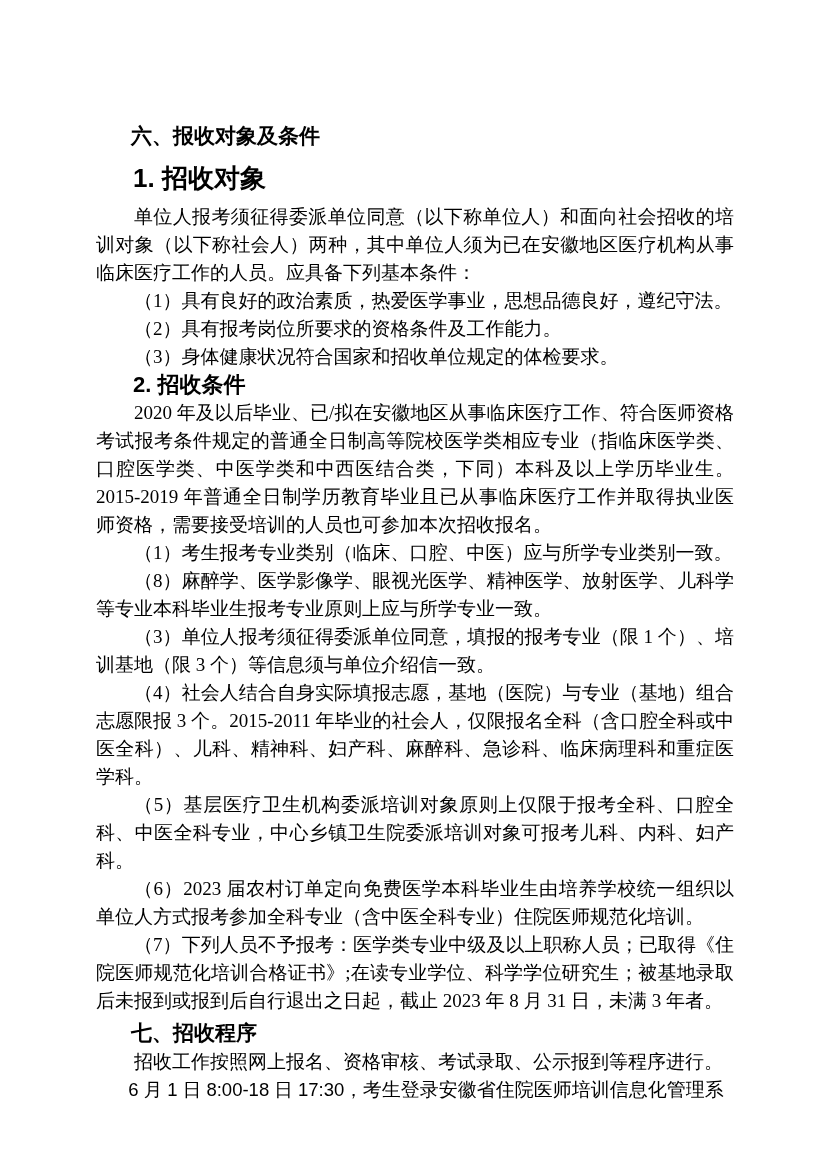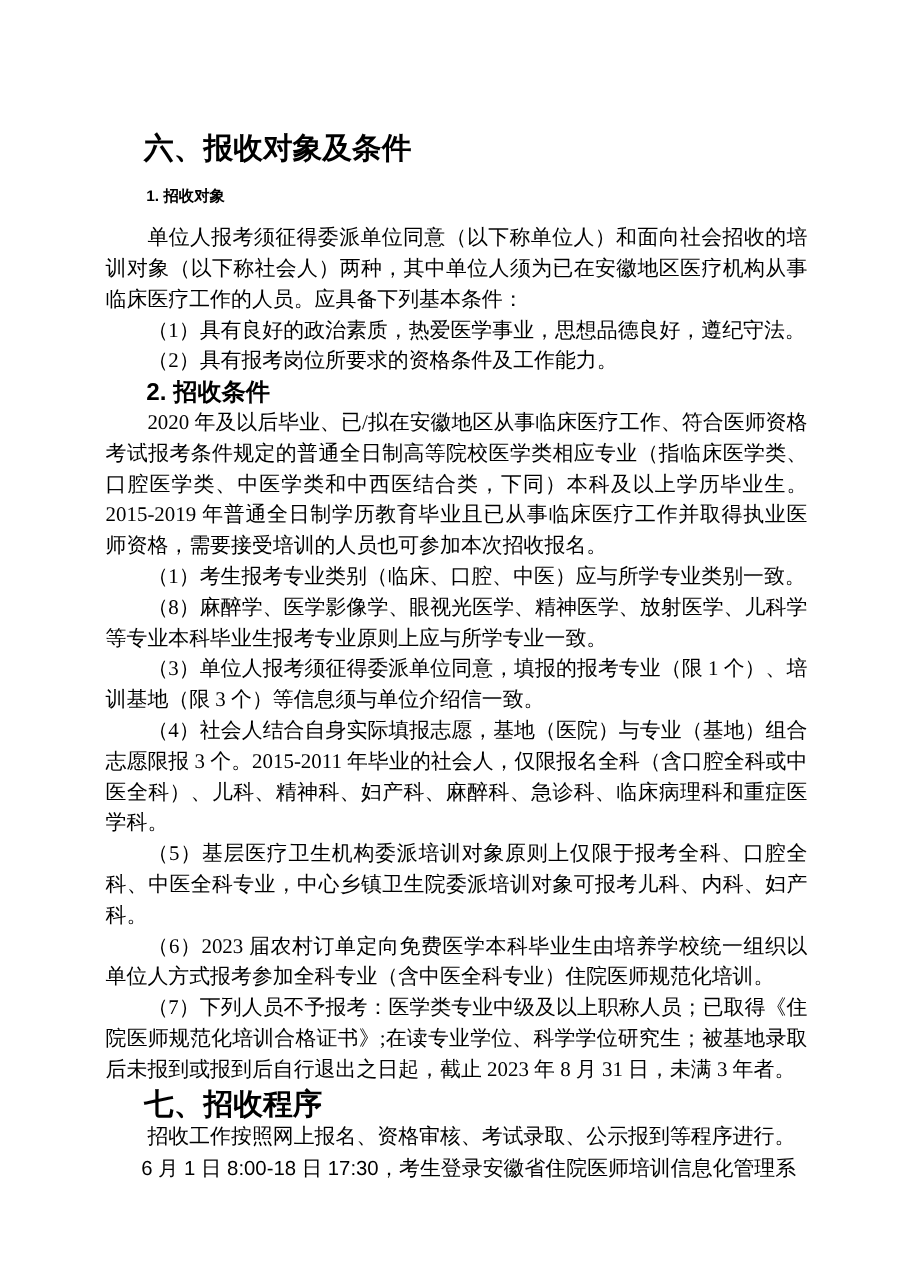--- a/index.html
+++ b/index.html
@@ -21,33 +21,33 @@
     width: 638px;
     color: #000000;
     font-family: "Liberation Serif", "DejaVu Serif", serif;
     font-size: 19px;
     line-height: 28px;
     text-align: justify;
   }
   .h1 {
     font-family: "Liberation Sans", "DejaVu Sans", sans-serif;
     font-weight: bold;
-    font-size: 27px;
+    font-size: 21px;
     line-height: 27px;
     margin: 0 0 8px 0;
     text-indent: 35px;
     text-align: left;
   }
   .h1.sec7 {
     margin: 4px 0 2px 0;
   }
   .h2 {
     font-family: "Liberation Sans", "DejaVu Sans", sans-serif;
     font-weight: bold;
-    font-size: 14px;
+    font-size: 26px;
     line-height: 27px;
     margin: 16px 0 11px 0;
     text-indent: 37px;
     text-align: left;
   }
   .h2.inline {
     line-height: 28px;
     margin: 0;
     font-size: 22px;
   }
@@ -74,20 +74,21 @@
   <div class="content">
 
     <div class="h1">六、报收对象及条件</div>
 
     <div class="h2">1. 招收对象</div>
 
     <p>单位人报考须征得委派单位同意（以下称单位人）和面向社会招收的培训对象（以下称社会人）两种，其中单位人须为已在安徽地区医疗机构从事临床医疗工作的人员。应具备下列基本条件：</p>
 
     <p>（1）具有良好的政治素质，热爱医学事业，思想品德良好，遵纪守法。</p>
     <p>（2）具有报考岗位所要求的资格条件及工作能力。</p>
+    <p>（3）身体健康状况符合国家和招收单位规定的体检要求。</p>
 
     <div class="h2 inline">2. 招收条件</div>
 
     <p>2020 年及以后毕业、已/拟在安徽地区从事临床医疗工作、符合医师资格考试报考条件规定的普通全日制高等院校医学类相应专业（指临床医学类、口腔医学类、中医学类和中西医结合类，下同）本科及以上学历毕业生。2015-2019 年普通全日制学历教育毕业且已从事临床医疗工作并取得执业医师资格，需要接受培训的人员也可参加本次招收报名。</p>
 
     <p>（1）考生报考专业类别（临床、口腔、中医）应与所学专业类别一致。</p>
     <p>（8）麻醉学、医学影像学、眼视光医学、精神医学、放射医学、儿科学等专业本科毕业生报考专业原则上应与所学专业一致。</p>
     <p>（3）单位人报考须征得委派单位同意，填报的报考专业（限 1 个）、培训基地（限 3 个）等信息须与单位介绍信一致。</p>
     <p>（4）社会人结合自身实际填报志愿，基地（医院）与专业（基地）组合志愿限报 3 个。2015-2011 年毕业的社会人，仅限报名全科（含口腔全科或中医全科）、儿科、精神科、妇产科、麻醉科、急诊科、临床病理科和重症医学科。</p>
     <p>（5）基层医疗卫生机构委派培训对象原则上仅限于报考全科、口腔全科、中医全科专业，中心乡镇卫生院委派培训对象可报考儿科、内科、妇产科。</p>

